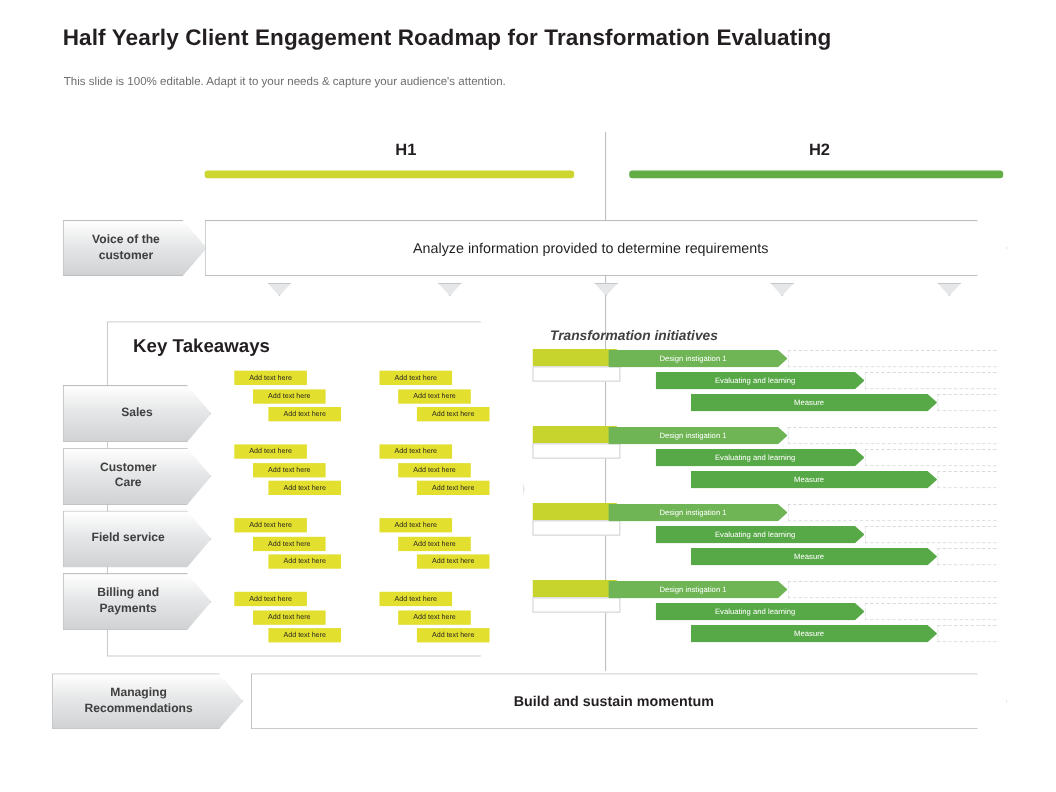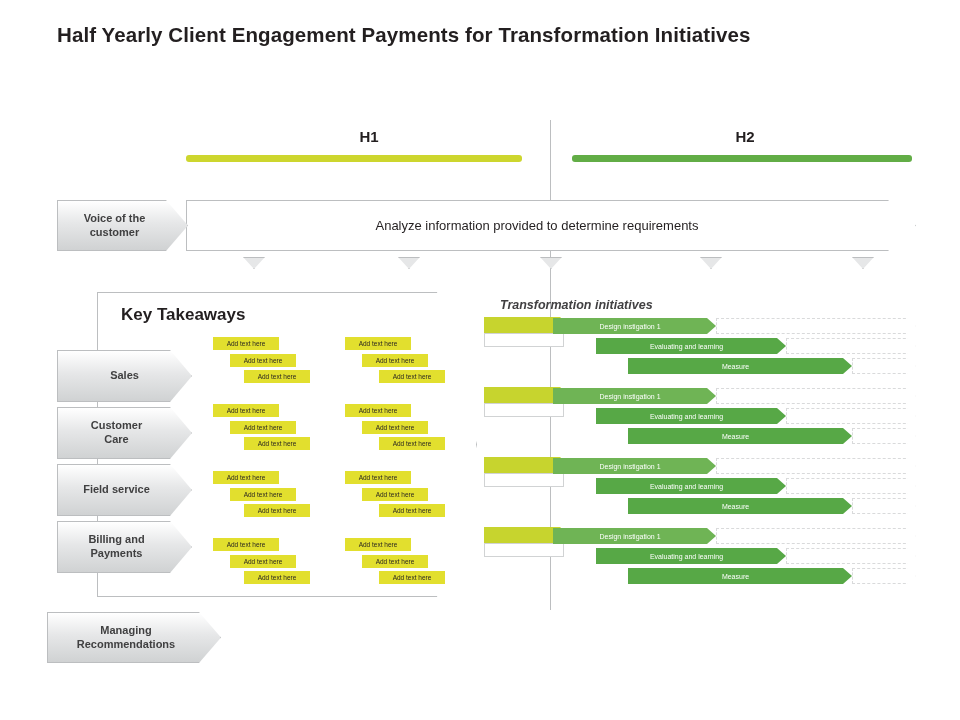--- a/index.html
+++ b/index.html
@@ -185,21 +185,22 @@
     box-sizing: border-box;
     background: transparent;
     clip-path: polygon(0 0, calc(100% - 9px) 0, 100% 50%, calc(100% - 9px) 100%, 0 100%);
   }
 </style>
 </head>
 <body>
 
 <div class="slide">
 
-  <div class="title">Half Yearly Client Engagement Payments for Transformation Initiatives</div>
+  <div class="title">Half Yearly Client Engagement Roadmap for Transformation Evaluating</div>
+  <div class="subtitle">This slide is 100% editable. Adapt it to your needs &amp; capture your audience's attention.</div>
 
   <div class="half-label" style="left:299px; top:128px; width:140px;">H1</div>
   <div class="half-bar" style="left:186px; top:155px; width:336px; background:#cdd62e;"></div>
 
   <div class="half-label" style="left:675px; top:128px; width:140px;">H2</div>
   <div class="half-bar" style="left:572px; top:155px; width:340px; background:#62ad46;"></div>
 
   <div class="divider"></div>
 
   <div class="band" style="left:186px; top:200px; width:730px; height:51px;">
@@ -317,18 +318,21 @@
   <div class="ghost-arrow" style="left:716px; top:528px; width:200px;"></div>
   <div class="arrow-green dark" style="left:596px; top:548px; width:190px;">
     <span class="lbl">Evaluating and learning</span>
   </div>
   <div class="ghost-arrow" style="left:786px; top:548px; width:130px;"></div>
   <div class="arrow-green dark" style="left:628px; top:568px; width:224px;">
     <span class="lbl">Measure</span>
   </div>
   <div class="ghost-arrow" style="left:852px; top:568px; width:64px;"></div>
 
+  <div class="band" style="left:228px; top:612px; width:688px; height:51px;">
+    <span class="band-text bold">Build and sustain momentum</span>
+  </div>
   <div class="chev-grey" style="left:47px; top:612px; width:174px; height:51px;">
     <span style="white-space:pre-line; margin-right:16px;">Managing
 Recommendations</span>
   </div>
 
 </div>
 
 </body></html>

